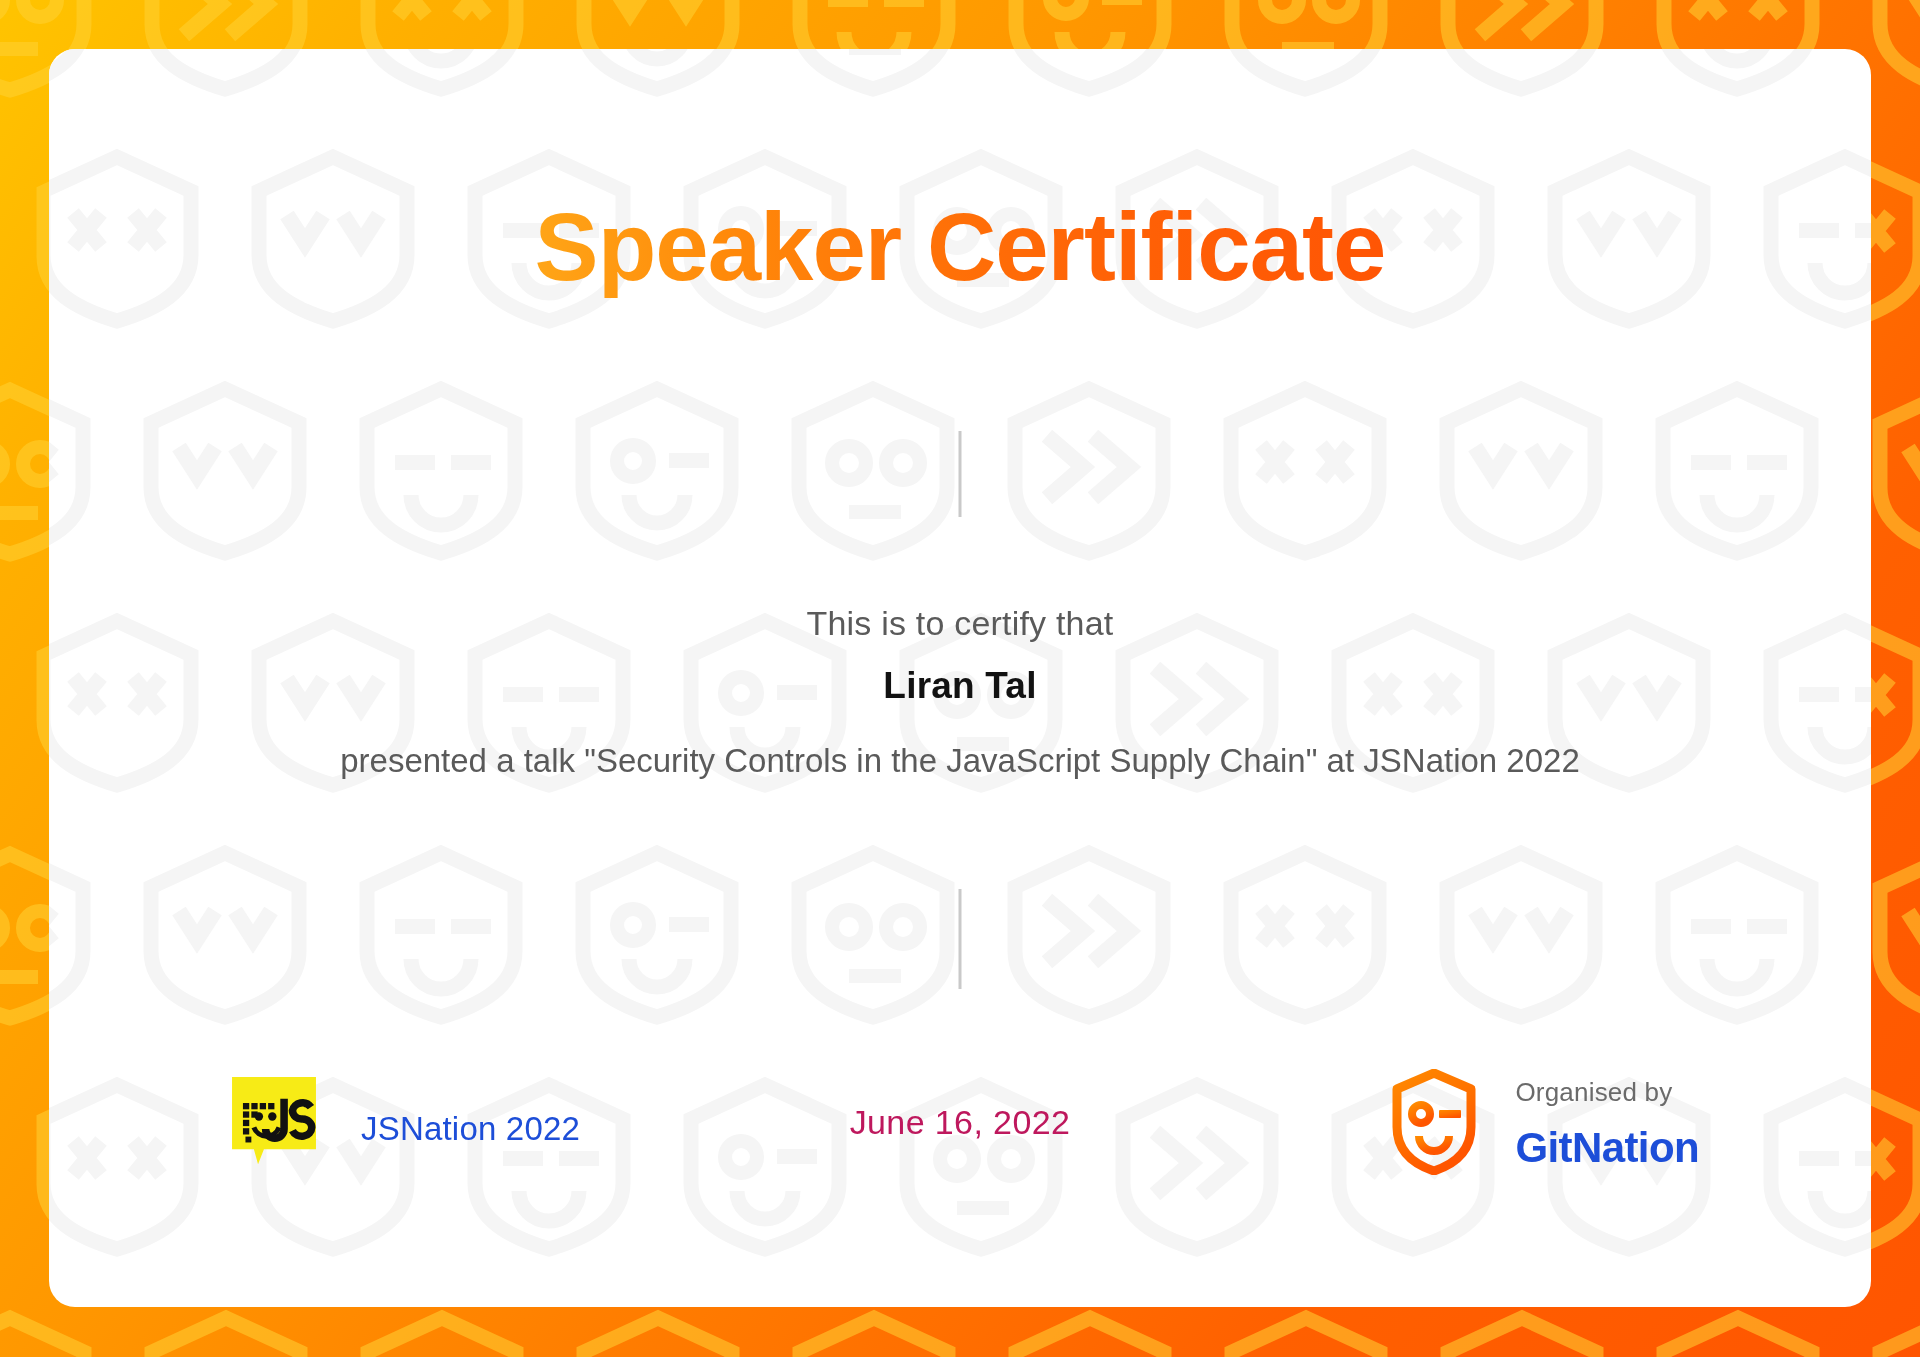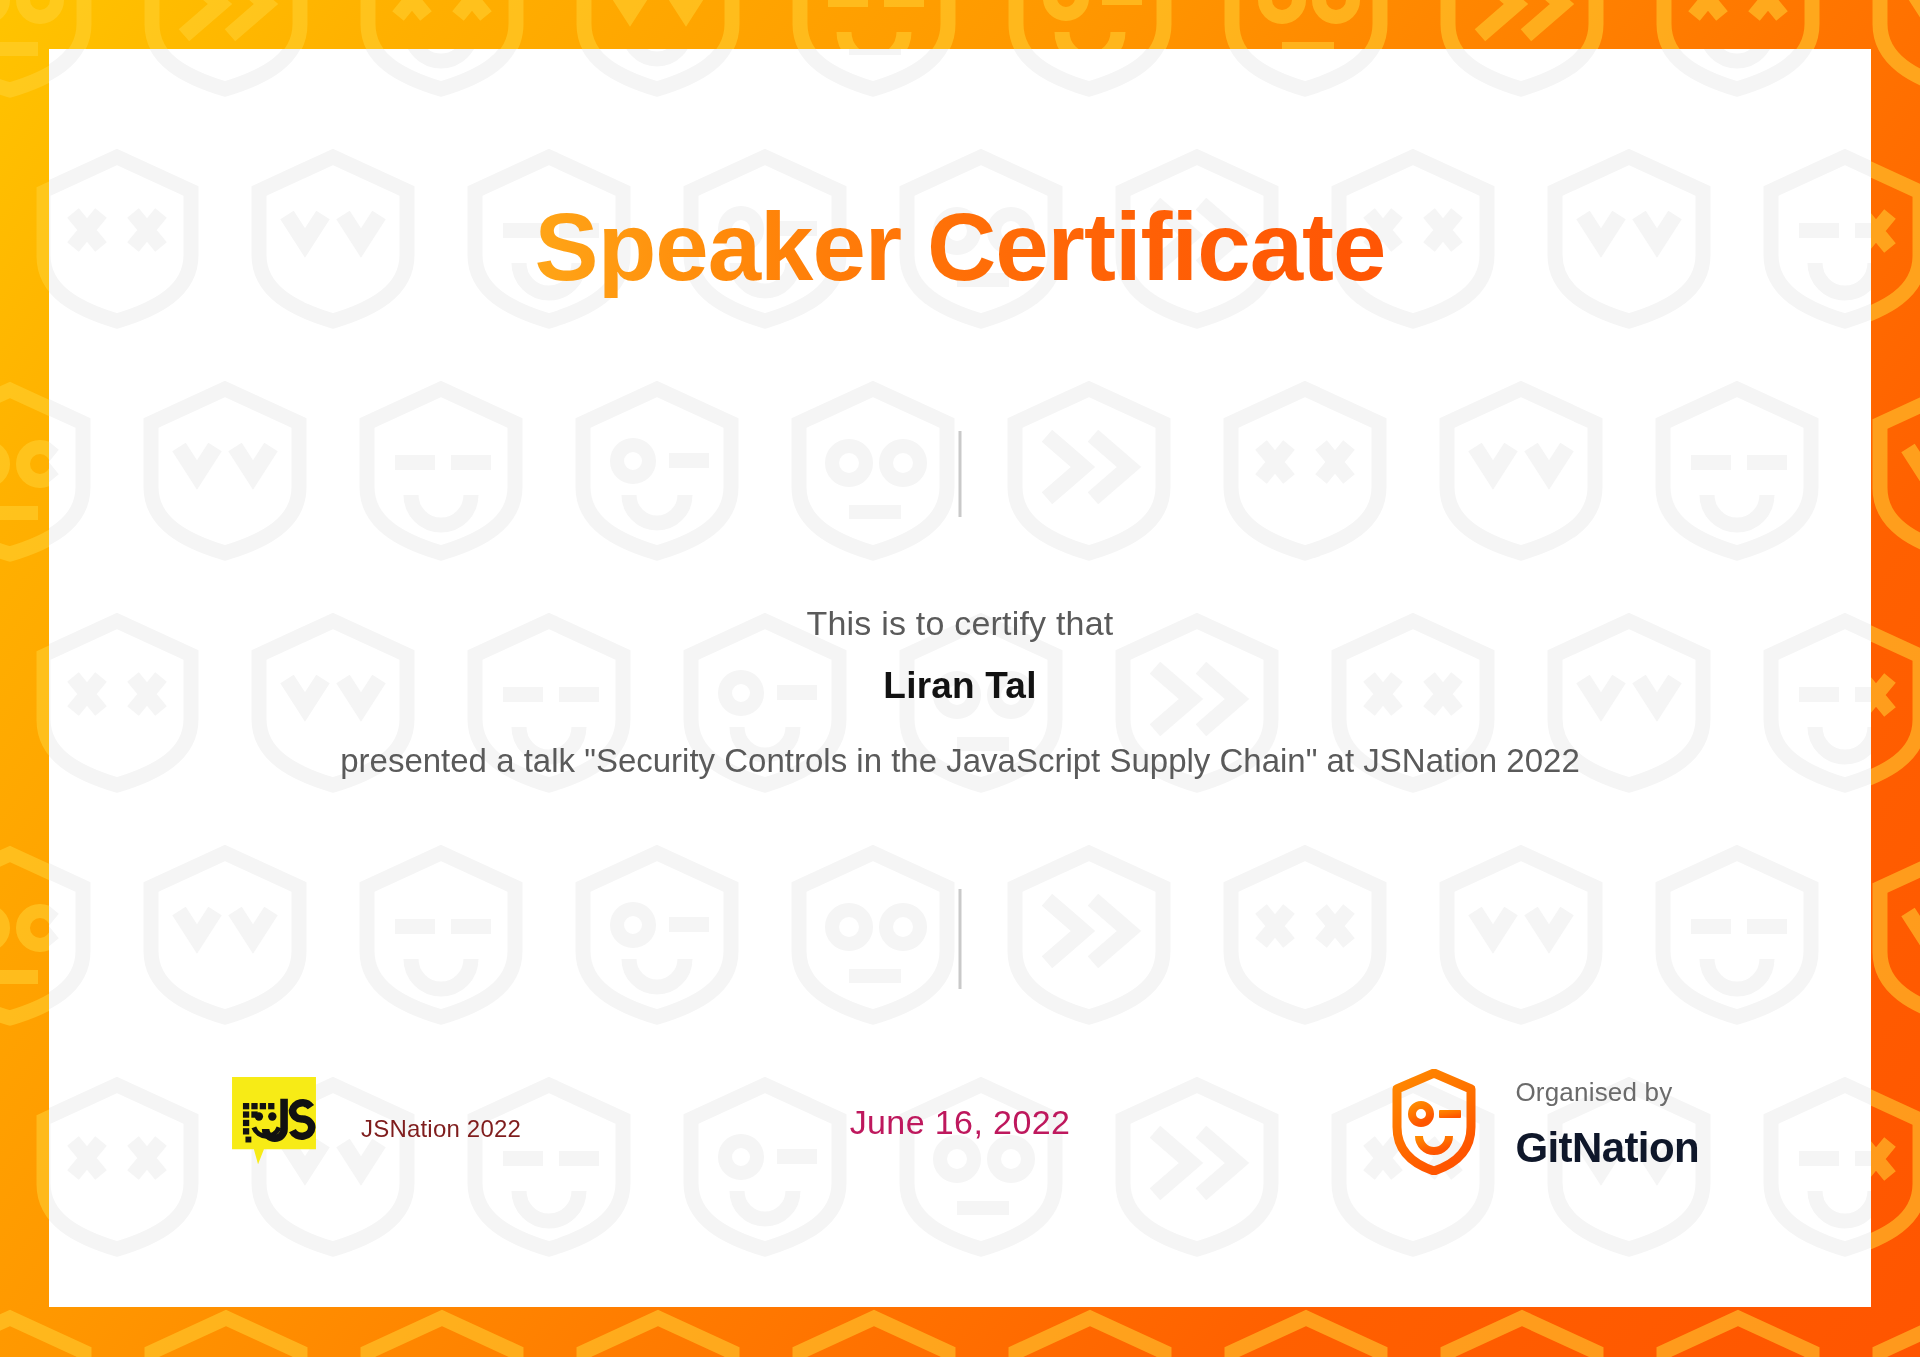--- a/index.html
+++ b/index.html
@@ -31,20 +31,21 @@
 
   
   #certificate-card {
     position: absolute;
     left: 49px;
     top: 49px;
     width: 1822px;
     height: 1258px;
     background: #ffffff;
     overflow: hidden;
+    border-radius: 26px;
   }
 
   #certificate-card .pattern-svg { opacity: 1; }
 
   #card-content {
     position: absolute;
     inset: 0;
     z-index: 5;
   }
 
@@ -131,22 +132,22 @@
     align-items: center;
     gap: 40px;
   }
   #jsnation-logo {
     position: relative;
     width: 94px;
     height: 94px;
     flex: 0 0 auto;
   }
   #event-name {
-    font-size: 24px;
-    color: #7f1d1d;
+    font-size: 33px;
+    color: #1d4ed8;
     letter-spacing: 0.2px;
     white-space: nowrap;
     padding-top: 10px;
   }
 
   
   #issue-date {
     position: absolute;
     left: 50%;
     transform: translateX(-50%);
@@ -171,21 +172,21 @@
   #organised-by-label {
     font-size: 26px;
     color: #6a6a6a;
     letter-spacing: 0.2px;
     white-space: nowrap;
   }
   #organiser-name {
     margin-top: 16px;
     font-size: 42px;
     font-weight: 700;
-    color: #0f172a;
+    color: #1d4ed8;
     letter-spacing: -0.6px;
     white-space: nowrap;
   }
 </style>
 </head>
 <body>
 
 <div id="certificate-stage">
 
   <svg class="pattern-svg" viewBox="0 0 1920 1357" preserveAspectRatio="none" aria-hidden="true">

